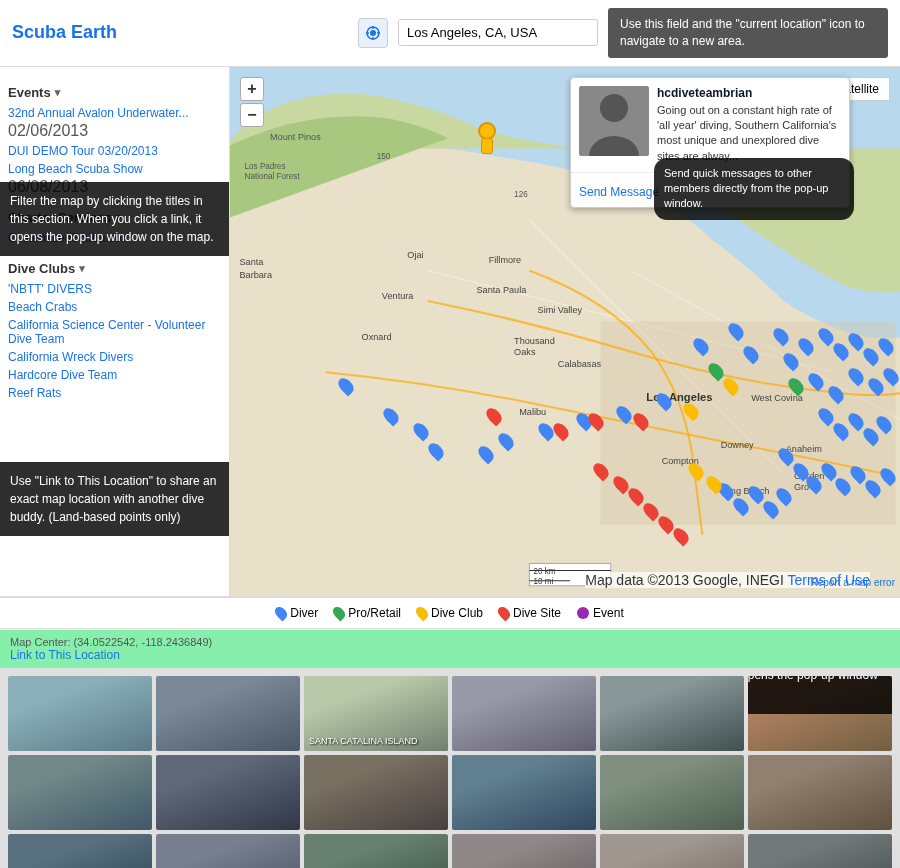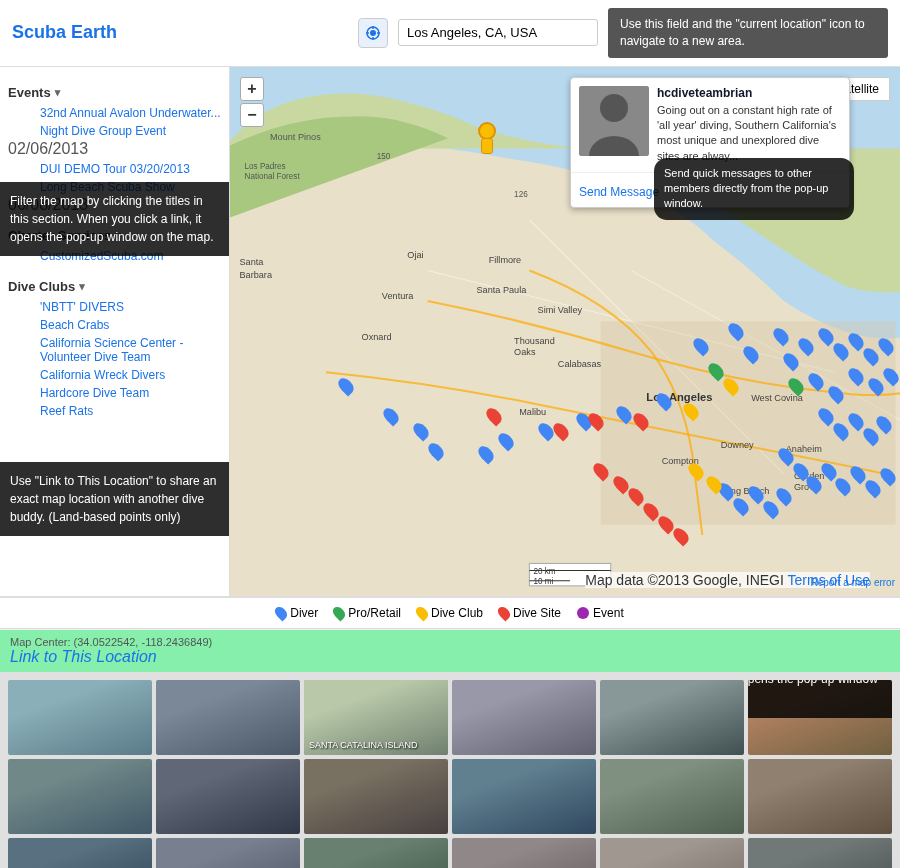--- a/index.html
+++ b/index.html
@@ -81,21 +81,20 @@
 
     .filter-icon { color: #666; font-size: 11px; }
 
     .sidebar-link {
       display: block;
       color: #1a73e8;
       text-decoration: none;
       padding: 2px 0;
       font-size: 12px;
       cursor: pointer;
-      margin-left: 32px;
     }
 
     .date-text { color: #555; font-size: 16px; margin-bottom: 2px; }
 
     
     .sidebar-tooltip {
       position: absolute;
       top: 115px;
       left: 0;
       background: rgba(0,0,0,0.82);
@@ -296,22 +295,21 @@
     #info-bar {
       background: #86efac;
       padding: 6px 10px;
       border-top: 1px solid #eee;
       font-size: 11px;
       color: #555;
     }
     #link-to-location {
       color: #1a73e8;
       cursor: pointer;
-      font-size: 16px;
-      font-style: italic;
+      font-size: 12px;
     }
 
     
     #gallery {
       background: #e0e0e0;
       padding: 8px;
     }
     .gallery-row {
       display: flex;
       gap: 4px;
@@ -373,21 +371,20 @@
       <div class="sidebar-tooltip">
         <span>Filter the map by clicking the titles in this section.
 When you click a link, it opens the pop-up window on the map.</span>
       </div>
 
       <div class="section-header">
         <span>Events</span>
         <span class="filter-icon">▾</span>
       </div>
       <a class="sidebar-link">32nd Annual Avalon Underwater...</a>
-      <a class="sidebar-link">Night Dive Group Event</a>
       <div class="date-text">02/06/2013</div>
       <a class="sidebar-link">DUI DEMO Tour 03/20/2013</a>
       <a class="sidebar-link">Long Beach Scuba Show</a>
       <div class="date-text">06/08/2013</div>
 
       <div class="section-header" style="margin-top:14px;">
         <span>Charter Services</span>
         <span class="filter-icon">▾</span>
       </div>
       <a class="sidebar-link">CustomizedScuba.com</a>

